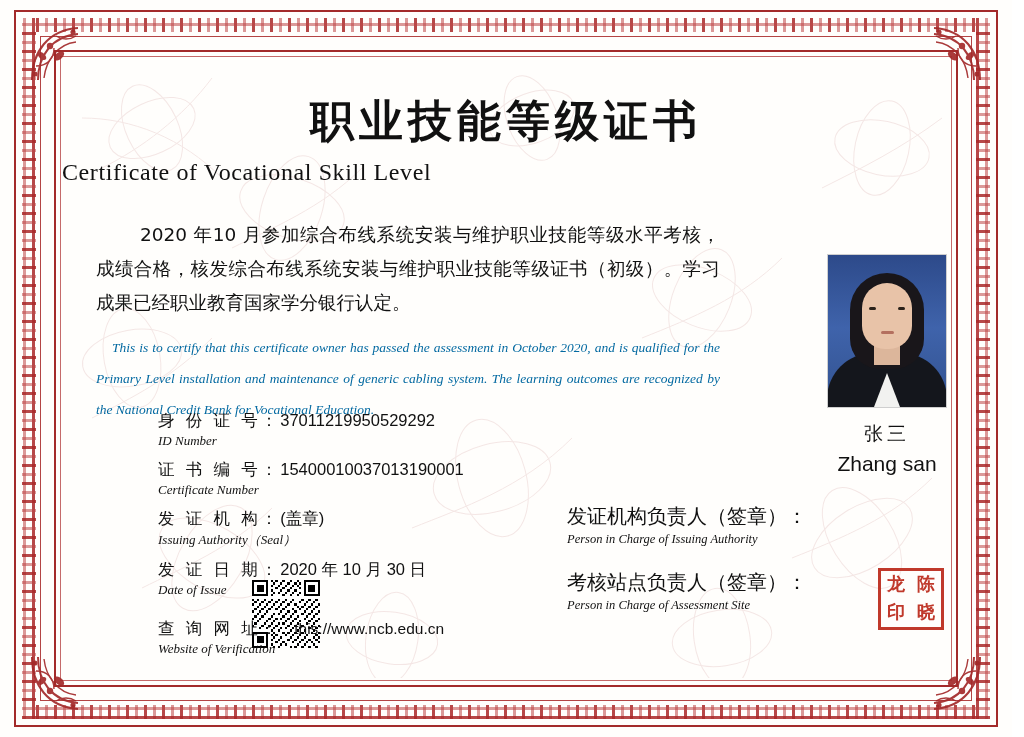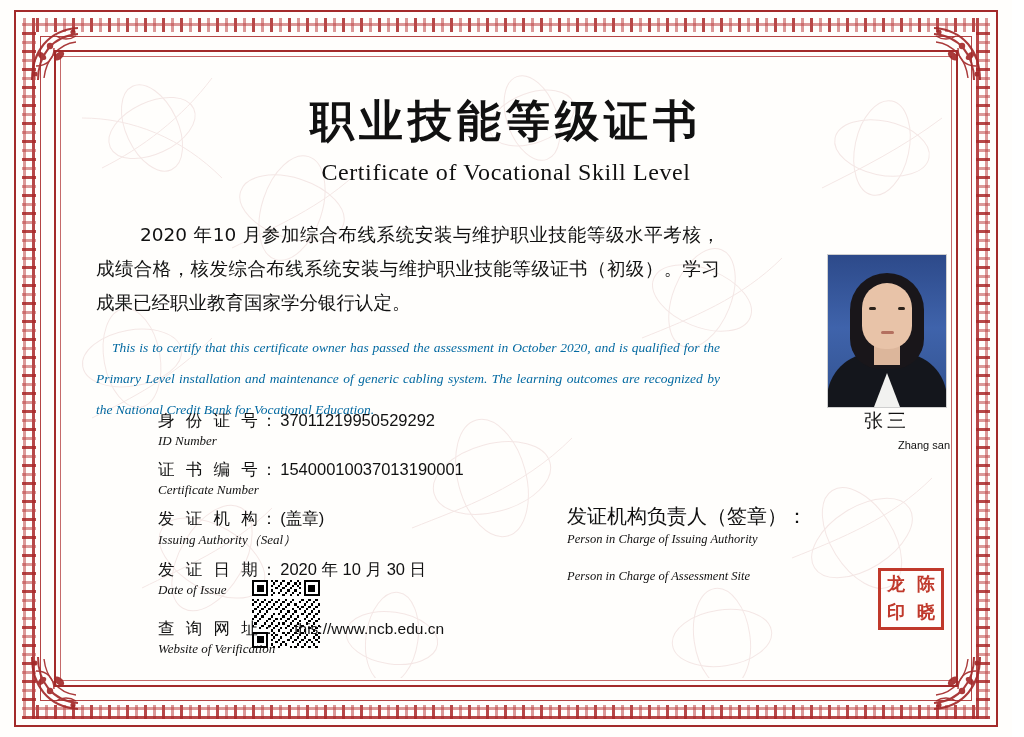--- a/index.html
+++ b/index.html
@@ -109,21 +109,20 @@
   .title-zh {
     text-align: center;
     margin-top: 34px;
     font-family: "DejaVu Serif", "Liberation Serif", serif;
     font-size: 44px;
     font-weight: bold;
     letter-spacing: 5px;
     color: #111;
   }
   .title-en {
-    text-align: center;
     margin-top: 8px;
     font-family: "Liberation Serif", "DejaVu Serif", serif;
     font-size: 24px;
     letter-spacing: 0.6px;
     color: #111;
   }
 
   .body-wrap {
     position: relative;
     margin-top: 32px;
@@ -219,31 +218,31 @@
   }
   .ph-shirt {
     position: absolute;
     left: 50%; bottom: 0;
     width: 26px; height: 34px;
     margin-left: -13px;
     background: #f2f2f0;
     clip-path: polygon(50% 0, 100% 100%, 0 100%);
   }
   .photo-name-zh {
+    margin-top: 13px;
     font-family: "DejaVu Sans", sans-serif;
     font-size: 19px;
     color: #111;
     letter-spacing: 4px;
   }
   .photo-name-en {
     margin-top: 5px;
     font-family: "Liberation Sans", sans-serif;
-    font-size: 11px;
-    color: #111;
-    text-align: right;
+    font-size: 21px;
+    color: #111;
   }
 
   
   .fields {
     position: absolute;
     left: 96px;
     top: 352px;
     width: 420px;
   }
   .field-row { margin-bottom: 10px; }
@@ -537,20 +536,21 @@
       </div>
 
     </div>
 
     <div class="sig-col">
       <div class="sig-row">
         <div class="sig-zh">发证机构负责人（签章）：</div>
         <div class="sig-en">Person in Charge of Issuing Authority</div>
       </div>
       <div class="sig-row">
+        <div class="sig-zh">考核站点负责人（签章）：</div>
         <div class="sig-en">Person in Charge of Assessment Site</div>
       </div>
     </div>
 
     <div class="seal">
       <span>龙</span>
       <span>陈</span>
       <span>印</span>
       <span>晓</span>
     </div>

